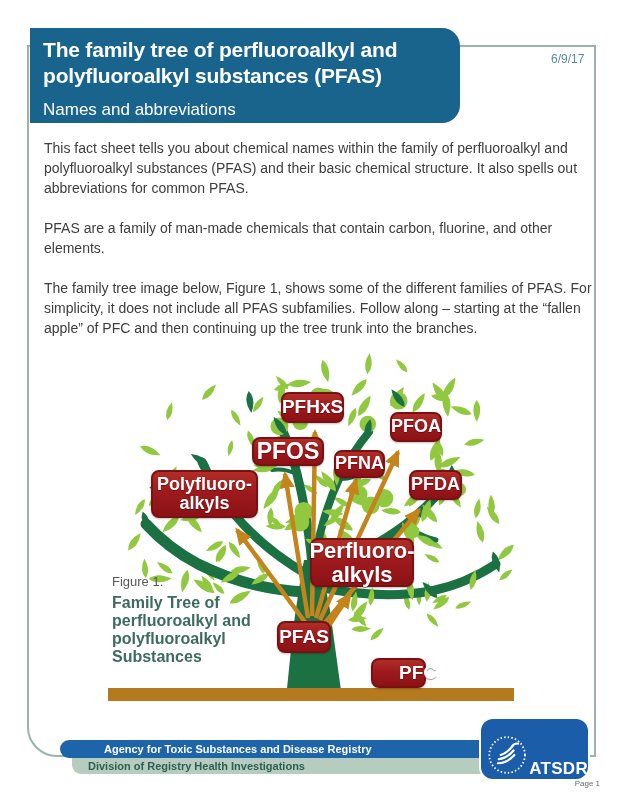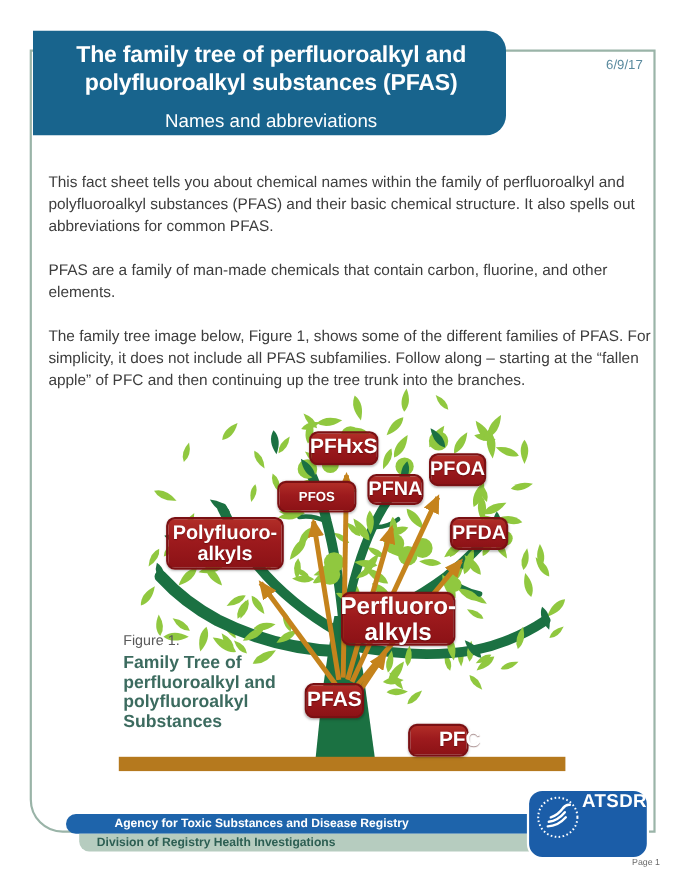--- a/index.html
+++ b/index.html
@@ -6,66 +6,66 @@
   body{font-family:"Liberation Sans", sans-serif;}
   #page{position:relative;width:622px;height:804px;background:#fff;overflow:hidden;}
 
   
   .frame{position:absolute;left:27px;top:45px;width:569px;height:712px;
          border:2px solid #9ab4a8;border-radius:0 0 0 30px;box-sizing:border-box;}
 
   
   .header-box{position:absolute;left:30px;top:28px;width:430px;height:95px;
     background:#18648d;border-radius:0 18px 18px 0;box-sizing:border-box;
-    padding:9px 10px 0 13px;color:#fff;text-align:center;}
+    padding:9px 10px 0 13px;color:#fff;}
   .header-title{font-size:21px;font-weight:bold;line-height:1.22;letter-spacing:-0.2px;}
   .header-subtitle{font-size:17px;font-weight:normal;margin-top:12px;}
   .doc-date{position:absolute;left:551px;top:52px;font-size:12px;color:#5a8a9e;}
 
   
   .body-copy{position:absolute;left:44px;top:138px;width:556px;
     font-size:14px;line-height:20px;color:#3d3d3d;}
-  .body-copy p{margin:17px 0 20px 0;}
+  .body-copy p{margin:0 0 20px 0;}
 
   
   .tree-wrap{position:absolute;left:100px;top:340px;width:430px;height:370px;}
   .tree-wrap svg{position:absolute;left:0;top:0;}
 
   
   .tree-label{position:absolute;display:flex;flex-direction:column;align-items:center;
     justify-content:center;color:#fff;font-weight:bold;text-align:center;
     background:linear-gradient(180deg,#b12d27 0%,#9d1a1d 45%,#8c1216 100%);
     border:2px solid #7a1013;border-radius:8px;box-sizing:border-box;
     text-shadow:0 1px 1px rgba(60,0,0,.45);line-height:1.08;
     box-shadow:0 1px 2px rgba(0,0,0,.25);}
   .lbl-pfhxs{left:281px;top:392px;width:63px;height:31px;font-size:19px;}
-  .lbl-pfos{left:252px;top:437px;width:72px;height:29px;font-size:12px;}
+  .lbl-pfos{left:252px;top:437px;width:72px;height:29px;font-size:23px;}
   .lbl-pfoa{left:390px;top:412px;width:52px;height:30px;font-size:18px;}
-  .lbl-pfna{left:334px;top:431px;width:51px;height:28px;font-size:18px;}
+  .lbl-pfna{left:334px;top:450px;width:51px;height:28px;font-size:18px;}
   .lbl-pfda{left:409px;top:470px;width:53px;height:30px;font-size:18px;}
   .lbl-polyfluoro{left:151px;top:470px;width:107px;height:48px;font-size:18px;}
   .lbl-perfluoro{left:310px;top:538px;width:104px;height:49px;font-size:22px;}
   .lbl-pfas{left:277px;top:621px;width:54px;height:32px;font-size:19px;}
   .lbl-pfc{left:371px;top:658px;width:55px;height:30px;font-size:19px;padding-left:39px;}
 
   
   .figure-caption{position:absolute;left:112px;top:574px;width:160px;}
   .figure-label{font-size:13px;color:#595959;}
   .figure-title{margin-top:5px;font-size:16px;font-weight:bold;color:#3c6b5f;line-height:18px;}
 
   
   .bar-agency{position:absolute;left:60px;top:740px;width:527px;height:18px;
     background:#1e64ab;border-radius:9px 0 0 9px;display:flex;align-items:center;
     padding-left:44px;box-sizing:border-box;color:#fff;font-size:11px;font-weight:bold;}
   .bar-division{position:absolute;left:72px;top:758px;width:515px;height:16px;
     background:#b6ccbf;border-radius:0 0 0 9px;display:flex;align-items:center;
     padding-left:16px;box-sizing:border-box;color:#2d5f53;font-size:11px;font-weight:bold;}
   .atsdr-logo{position:absolute;left:481px;top:719px;width:107px;height:60px;
     background:#1b5da8;border-radius:12px;box-shadow:0 0 0 2px #fff;
-    display:flex;align-items:flex-start;justify-content:flex-start;padding-left:6px;
+    display:flex;align-items:flex-end;justify-content:flex-start;padding-left:6px;
     box-sizing:border-box;}
   .atsdr-text{color:#fff;font-weight:bold;font-size:17px;letter-spacing:0.3px;margin-left:2px;}
   .doc-code{position:absolute;left:30px;top:779px;font-size:8px;color:#6b6b6b;margin-top:24px;}
   .page-num{position:absolute;right:22px;top:779px;font-size:8px;color:#6b6b6b;}
 </style>
 </head>
 <body>
 
 <div id="page">
 

